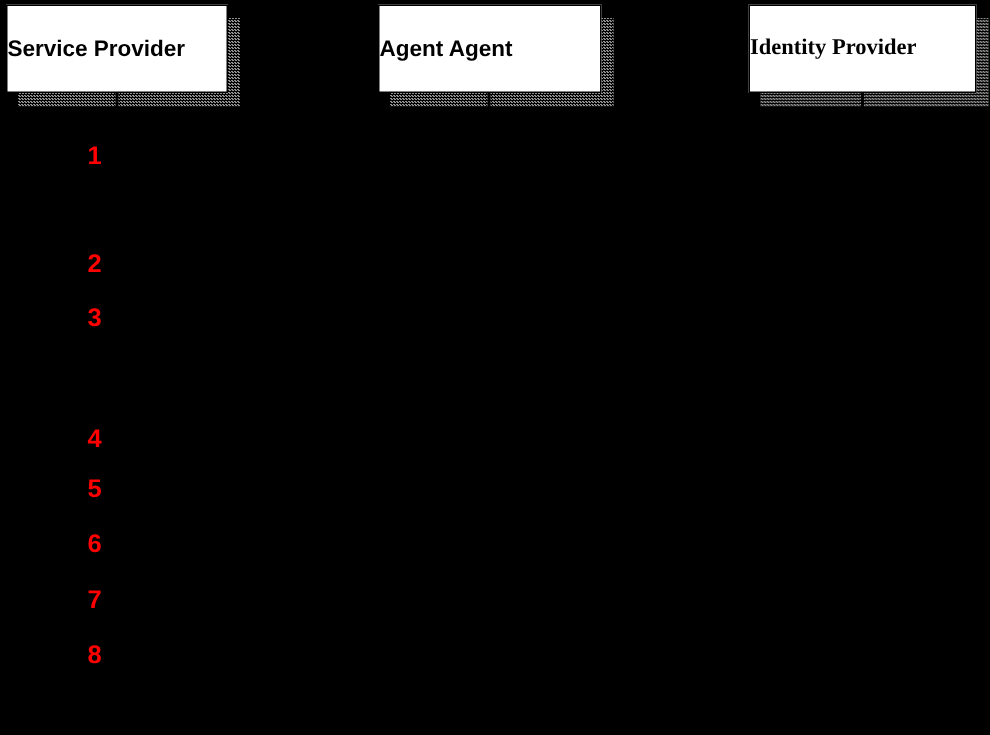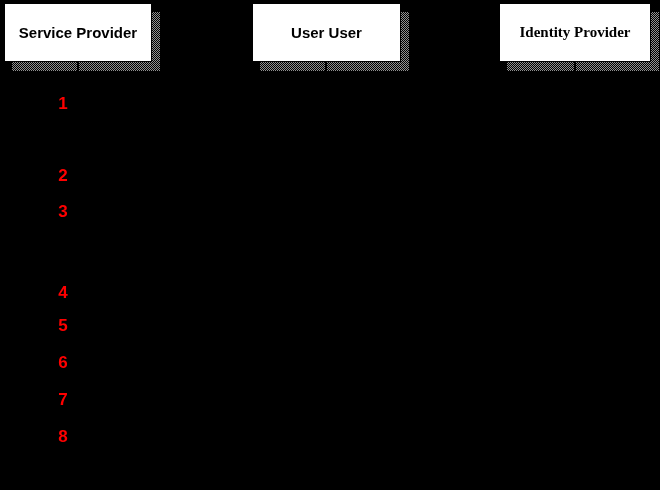--- a/index.html
+++ b/index.html
@@ -37,21 +37,20 @@
     position: absolute;
     left: 0;
     top: 0;
     width: 100%;
     height: 100%;
     background: #ffffff;
     border: 1px solid #000000;
     box-sizing: border-box;
     display: flex;
     align-items: center;
-    justify-content: center;
   }
   .actor-label {
     font-size: 15px;
     font-weight: bold;
     color: #000000;
     white-space: nowrap;
   }
   
   .lifeline {
     position: absolute;
@@ -92,21 +91,21 @@
   <div class="actor actor-1">
     <div class="actor-shadow"></div>
     <div class="actor-box">
       <span class="actor-label">Service Provider</span>
     </div>
   </div>
 
   <div class="actor actor-2">
     <div class="actor-shadow"></div>
     <div class="actor-box">
-      <span class="actor-label">User User</span>
+      <span class="actor-label">Agent Agent</span>
     </div>
   </div>
 
   <div class="actor actor-3">
     <div class="actor-shadow"></div>
     <div class="actor-box">
       <span class="actor-label">Identity Provider</span>
     </div>
   </div>
 

